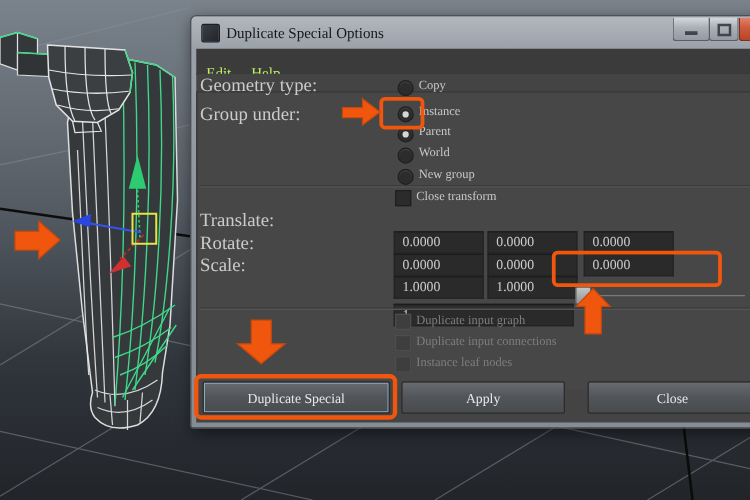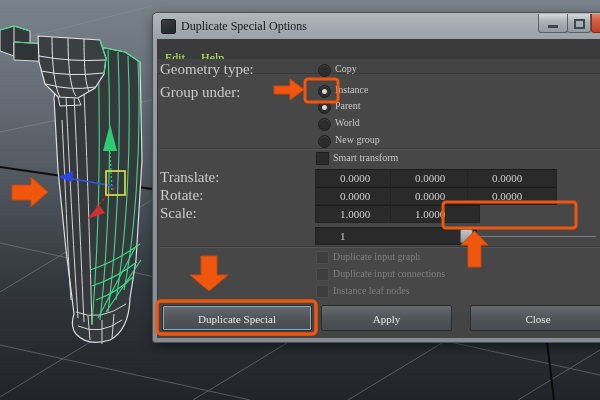--- a/index.html
+++ b/index.html
@@ -37,21 +37,21 @@
        text-align:left;font-size:15px;color:#cbcbcb;z-index:12;white-space:nowrap;}
   .rlbl{position:absolute;height:14px;line-height:14px;font-size:10px;color:#c8c8c8;z-index:12;white-space:nowrap;}
   .rlbl.dis{color:#7e7e7e;}
   .radio{position:absolute;width:11px;height:11px;border-radius:50%;background:#2c2c2c;
        border:1px solid #202020;box-shadow:inset 0 1px 1px rgba(255,255,255,.10);z-index:12;}
   .radio.checked::after{content:"";position:absolute;left:3px;top:3px;width:5px;height:5px;
        border-radius:50%;background:#d6d6d6;}
   .cb{position:absolute;width:11px;height:11px;background:#2b2b2b;border:1px solid #1f1f1f;z-index:12;}
   .cb.dis{background:#3e3e3e;border-color:#4d4d4d;}
   .fld{position:absolute;height:16px;line-height:16px;background:#2a2a2a;color:#cfcfcf;
-       font-size:11px;padding-left:24px;border:1px solid #232323;border-top-color:#1b1b1b;z-index:12;}
+       font-size:11px;padding-left:6px;border:1px solid #232323;border-top-color:#1b1b1b;z-index:12;margin-top:16px;}
   .fld.focus{border:1px solid #8aa5b6;box-shadow:0 0 0 1px #32373b;}
   .caret{position:absolute;left:10px;top:2px;width:1px;height:13px;background:#dcdcdc;}
   .sep{position:absolute;left:160px;width:454px;height:0;border-top:1px solid #3a3a3a;
        border-bottom:1px solid #555555;z-index:12;}
   .slider-track{position:absolute;left:468px;top:236px;width:128px;height:1px;background:#7a7a7a;z-index:12;}
   .slider-handle{position:absolute;left:460px;top:229px;width:11px;height:13px;z-index:13;
        background:linear-gradient(180deg,#c2c6c9,#8f9497);border:1px solid #5f6468;border-radius:2px 2px 3px 3px;}
   .btn{position:absolute;top:305px;height:26px;line-height:26px;text-align:center;font-size:11px;
        color:#e8e8e8;background:linear-gradient(180deg,#676a6e,#515458 50%,#494c4f);
        border:1px solid #2c2c2c;border-radius:2px;z-index:12;box-sizing:border-box;}
@@ -174,21 +174,21 @@
   <span class="radio checked" style="left:318px;top:101px"></span>
   <span class="rlbl" style="left:335px;top:99px">Parent</span>
   <span class="radio" style="left:318px;top:118px"></span>
   <span class="rlbl" style="left:335px;top:116px">World</span>
   <span class="radio" style="left:318px;top:135px"></span>
   <span class="rlbl" style="left:335px;top:133px">New group</span>
 
   <div class="sep" style="top:148px"></div>
 
   <span class="cb" style="left:316px;top:152px"></span>
-  <span class="rlbl" style="left:333px;top:151px">Smart transform</span>
+  <span class="rlbl" style="left:333px;top:151px">Close transform</span>
 
   <div class="lbl" style="top:170px">Translate:</div>
   <div class="fld" style="left:315px;top:169px;width:64px">0.0000</div>
   <div class="fld" style="left:390px;top:169px;width:64px">0.0000</div>
   <div class="fld" style="left:467px;top:169px;width:64px">0.0000</div>
 
   <div class="lbl" style="top:188px">Rotate:</div>
   <div class="fld" style="left:315px;top:187px;width:64px">0.0000</div>
   <div class="fld" style="left:390px;top:187px;width:64px">0.0000</div>
   <div class="fld" style="left:467px;top:187px;width:64px">0.0000</div>

